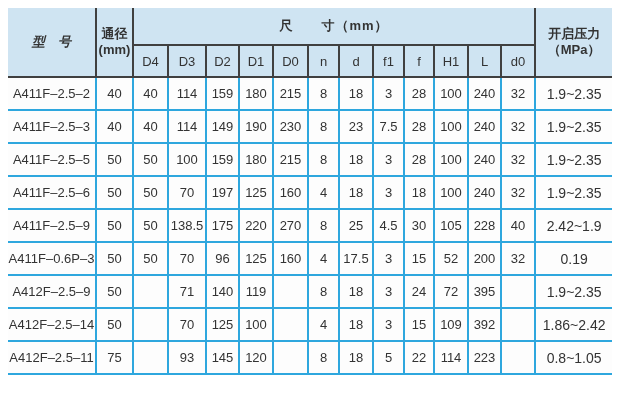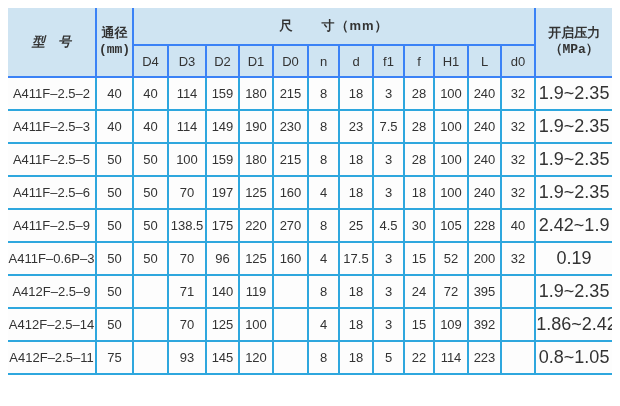--- a/index.html
+++ b/index.html
@@ -17,54 +17,54 @@
     overflow: hidden;
   }
   table.spec {
     border-collapse: collapse;
     table-layout: fixed;
     width: 604px;
   }
   
   thead th {
     background: #cfe4f2;
-    border: 2px solid #3b82f6;
+    border: 2px solid #404040;
     color: #333333;
     font-weight: bold;
     font-size: 13px;
     padding: 0;
     text-align: center;
     vertical-align: middle;
   }
   thead tr:first-child th { border-top: none; }
   thead th.edge-l { border-left: none; font-style: italic; }
   thead th.edge-r { border-right: none; }
   thead tr.h-top th { height: 36px; }
   thead tr.h-sub th { height: 30px; font-weight: normal; }
   th.two-line { line-height: 1.25; }
-  th .ln { display: block; font-family: Liberation Mono, monospace; }
+  th .ln { display: block; }
   th.size-group { letter-spacing: 1px; margin-top: 12px; }
   
   tbody td {
     background: #fdfdfd;
     border: 2px solid #2ea7de;
     color: #333333;
     font-size: 13px;
     text-align: center;
     vertical-align: middle;
     height: 31px;
     padding: 0;
     white-space: nowrap;
     overflow: hidden;
   }
   tbody td:first-child { border-left: none; }
   tbody td:last-child  { border-right: none; }
   tbody tr:first-child td { border-top: none; }
   td.model-cell { font-size: 13px; margin-top: 11px; }
-  td.pressure-cell { font-size: 18px; }
+  td.pressure-cell { font-size: 14px; }
 </style>
 </head>
 <body>
 
 <div class="page">
   <table class="spec">
     <colgroup>
       <col style="width:88px">
         <col style="width:37px">
       <col style="width:35px">

